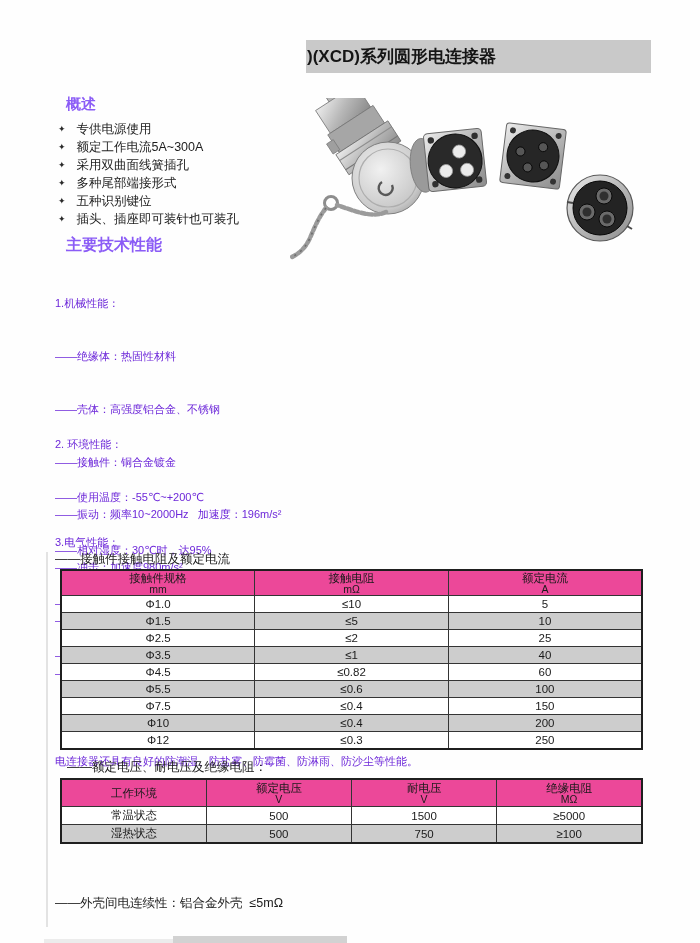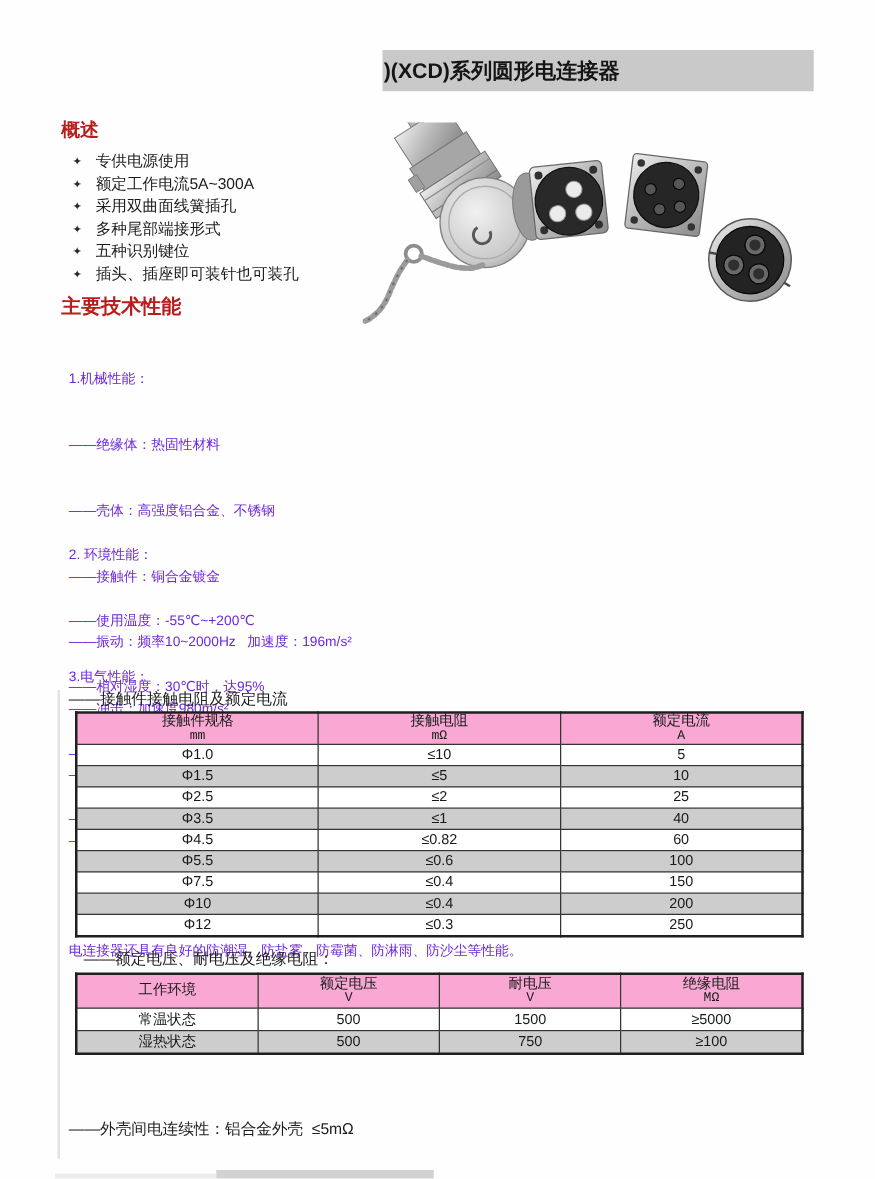--- a/index.html
+++ b/index.html
@@ -9,21 +9,21 @@
   }
   
   .banner{
     position:absolute;left:306px;top:40px;width:344px;height:33px;
     background:#c9c9c9;font-size:17px;font-weight:bold;line-height:33px;
     white-space:nowrap;overflow:hidden;padding-left:1px;color:#151515;
   }
   
   .photos{position:absolute;left:290px;top:98px;width:400px;height:165px;}
   
-  .h-sec{position:absolute;left:49px;font-weight:bold;color:#b91c1c;}
+  .h-sec{position:absolute;left:66px;font-weight:bold;color:#8b5cf6;}
   .h-overview{top:95px;font-size:15px;}
   .h-tech{top:235px;font-size:16px;}
   
   .bullets{position:absolute;left:58px;top:120px;list-style:none;margin:0;padding:0;}
   .bullets li{height:18px;display:flex;align-items:center;font-size:12.5px;}
   .blt{font-size:9px;color:#2a2a2a;margin-right:11px;line-height:1;}
   
   .block{position:absolute;left:55px;font-size:11px;line-height:17.6px;white-space:pre;color:#6d28d9;}
   .b-mech{top:260px;}
   .b-env{top:401px;}
@@ -33,21 +33,21 @@
   .cap2{position:absolute;left:55px;top:759px;font-size:12.5px;white-space:pre;margin-left:12px;}
   .note-shell{position:absolute;left:55px;top:895px;font-size:12.5px;white-space:pre;}
   
   table.dtable{
     position:absolute;left:60px;width:583px;border-collapse:collapse;table-layout:fixed;
     border:2px solid #1f1f1f;font-size:11.5px;color:#1a1a1a;
   }
   .t1{top:569px;}
   .t2{top:778px;}
   .dtable th,.dtable td{border:1px solid #343434;text-align:center;padding:0;font-weight:normal;vertical-align:middle;}
-  .dtable thead th{background:#f9a8d4;height:26px;font-family:Liberation Mono, monospace;}
+  .dtable thead th{background:#ec4899;height:26px;}
   .t1 thead th{height:24px;}
   .dtable td{height:16px;background:#ffffff;}
   .t2 td{height:17px;}
   .dtable tr.alt td{background:#cdcdcd;}
   .th-name{font-size:11.5px;line-height:12px;}
   .th-unit{font-size:10.5px;line-height:11px;}
   
   .scan-left{position:absolute;left:46px;top:552px;width:2px;height:375px;background:#e3e3e3;}
   .scan-bottom-dark{position:absolute;left:173px;top:936px;width:174px;height:7px;background:#d2d2d2;}
   .scan-bottom-light{position:absolute;left:44px;top:939px;width:129px;height:4px;background:#ececec;}

